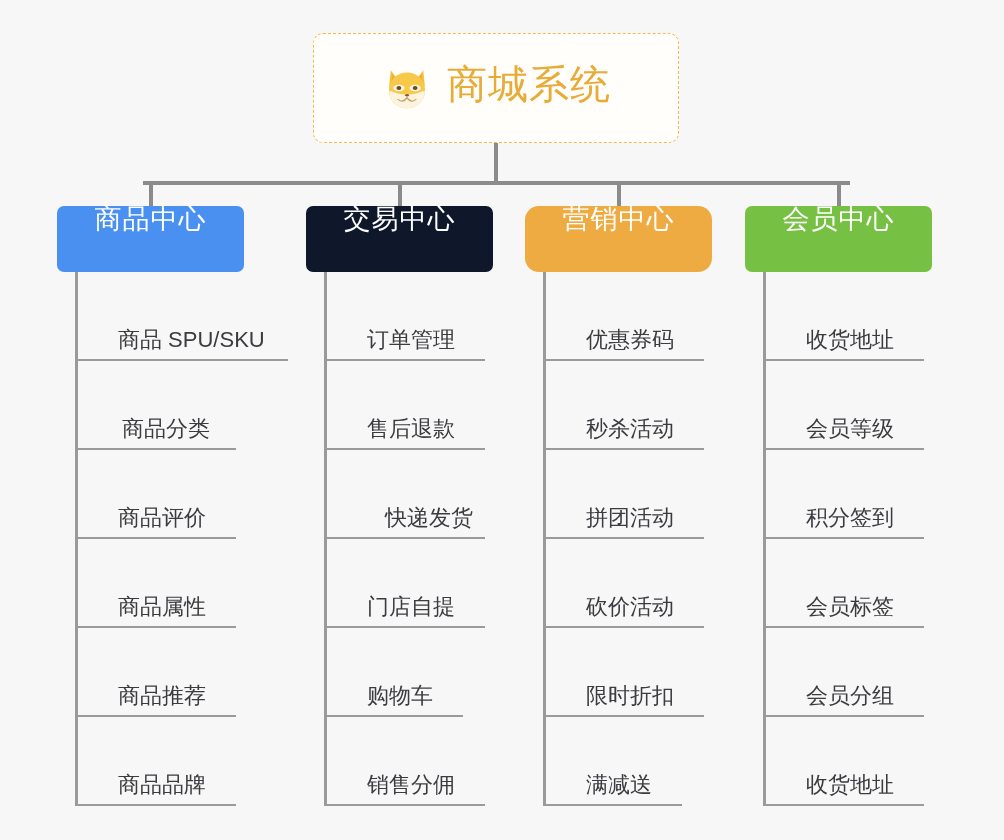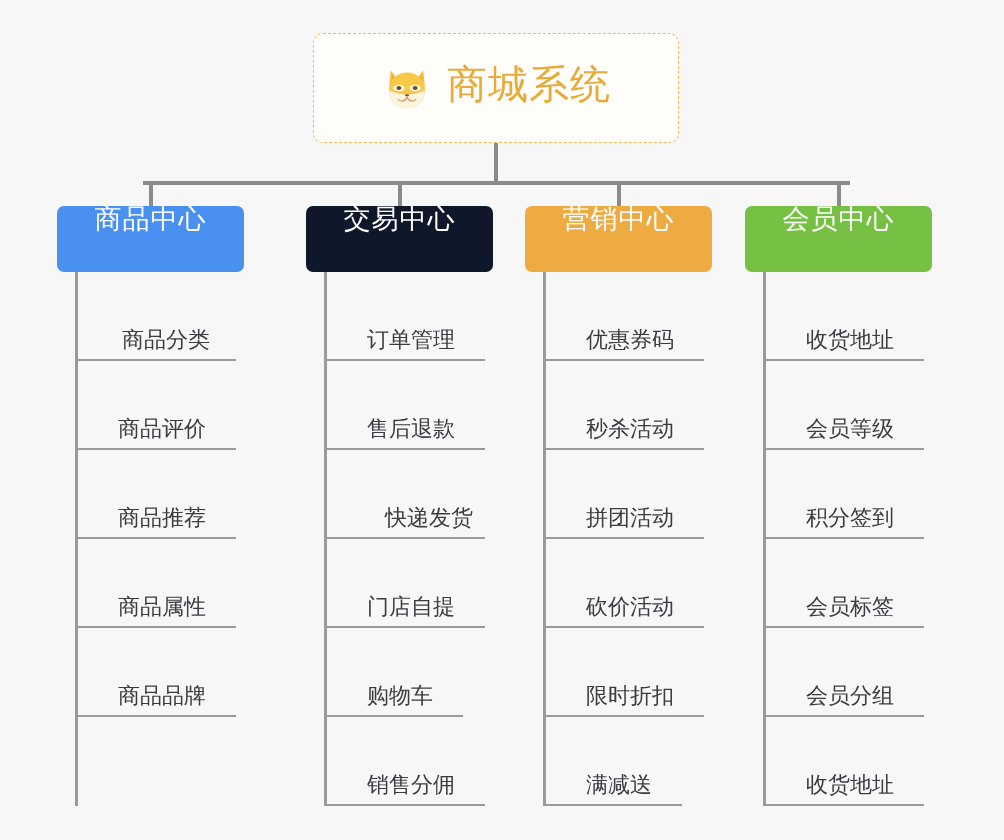--- a/index.html
+++ b/index.html
@@ -150,37 +150,42 @@
       <div class="conn conn-drop" style="left: 836.5px;"></div>
     </div>
 
   <div id="branches">
       <div class="category" style="left: 57px; width: 187px; background: rgb(74, 144, 240);">
         <span class="category-label">商品中心</span>
       </div>
       <div class="leaf-column" style="left: 75px;">
         <div class="leaf-spine" style="height: 534px;"></div>
         <div class="leaf-item">
+          <div class="leaf-inner" style="width: 210px;">
+            <span class="leaf-label">商品 SPU/SKU</span>
+          </div>
+        </div>
+        <div class="leaf-item">
           <div class="leaf-inner" style="width: 158px; padding-left: 44px;">
             <span class="leaf-label">商品分类</span>
           </div>
         </div>
         <div class="leaf-item">
           <div class="leaf-inner" style="width: 158px;">
             <span class="leaf-label">商品评价</span>
           </div>
         </div>
         <div class="leaf-item">
           <div class="leaf-inner" style="width: 158px;">
+            <span class="leaf-label">商品属性</span>
+          </div>
+        </div>
+        <div class="leaf-item">
+          <div class="leaf-inner" style="width: 158px;">
             <span class="leaf-label">商品推荐</span>
-          </div>
-        </div>
-        <div class="leaf-item">
-          <div class="leaf-inner" style="width: 158px;">
-            <span class="leaf-label">商品属性</span>
           </div>
         </div>
         <div class="leaf-item">
           <div class="leaf-inner" style="width: 158px;">
             <span class="leaf-label">商品品牌</span>
           </div>
         </div>
       </div>
       <div class="category" style="left: 306px; width: 187px; background: #0f172a;">
         <span class="category-label">交易中心</span>
@@ -211,21 +216,21 @@
           <div class="leaf-inner" style="width: 136px;">
             <span class="leaf-label">购物车</span>
           </div>
         </div>
         <div class="leaf-item">
           <div class="leaf-inner" style="width: 158px;">
             <span class="leaf-label">销售分佣</span>
           </div>
         </div>
       </div>
-      <div class="category" style="left: 525px; width: 187px; background: rgb(238, 171, 66);">
+      <div class="category" style="left: 525px; width: 187px; background: rgb(238, 171, 66); border-radius: 14px;">
         <span class="category-label">营销中心</span>
       </div>
       <div class="leaf-column" style="left: 543px;">
         <div class="leaf-spine" style="height: 534px;"></div>
         <div class="leaf-item">
           <div class="leaf-inner" style="width: 158px;">
             <span class="leaf-label">优惠券码</span>
           </div>
         </div>
         <div class="leaf-item">

